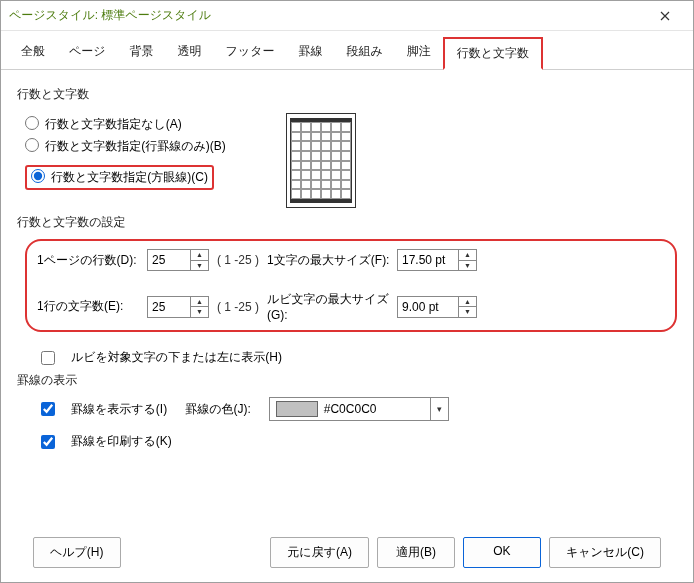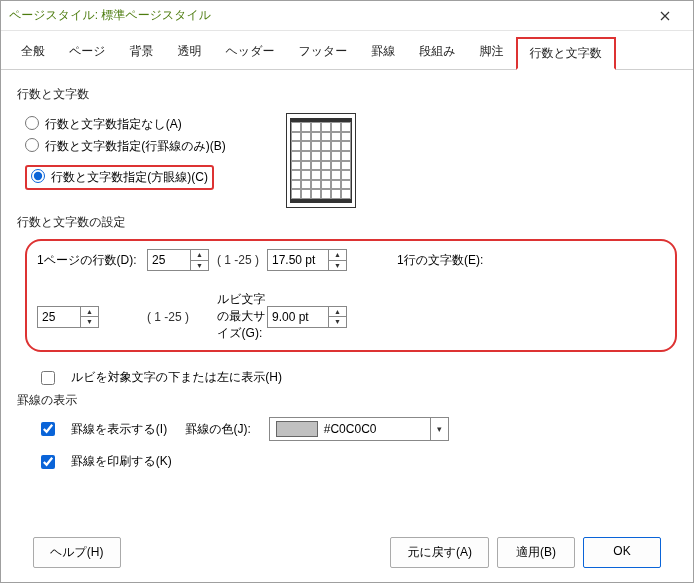--- a/index.html
+++ b/index.html
@@ -49,21 +49,20 @@
         <path d="M1 1L9 9M9 1L1 9" stroke="#333" stroke-width="1.2"></path>
       </svg>
   </div>
 </div>
 
 <div class="tabs">
   <div class="tab">全般</div>
   <div class="tab">ページ</div>
   <div class="tab">背景</div>
   <div class="tab">透明</div>
-  <div class="tab">ヘッダー</div>
   <div class="tab">フッター</div>
   <div class="tab">罫線</div>
   <div class="tab">段組み</div>
   <div class="tab">脚注</div>
   <div class="tab active">行数と文字数</div>
 </div>
 
 <div class="content">
 
   <div class="section-title">行数と文字数</div>
@@ -140,20 +139,21 @@
   <div class="settings-box">
     <span>1ページの行数(D):</span>
     <div class="spin">
       <input value="25" style="">
       <div class="arrows">
           <div>▲</div>
           <div>▼</div>
         </div>
     </div>
     <span class="range">( 1 -25 )</span>
+    <span>1文字の最大サイズ(F):</span>
     <div class="spin" style="width:80px">
       <input style="width: 60px;" value="17.50 pt">
       <div class="arrows">
           <div>▲</div>
           <div>▼</div>
         </div>
     </div>
 
     <span>1行の文字数(E):</span>
     <div class="spin">
@@ -197,13 +197,14 @@
   </div>
 
 </div>
 
 <div class="footer">
   <div class="btn">ヘルプ(H)</div>
   <div class="spacer"></div>
   <div class="btn">元に戻す(A)</div>
   <div class="btn">適用(B)</div>
   <div class="btn primary">OK</div>
+  <div class="btn">キャンセル(C)</div>
 </div>
 
 </body></html>

